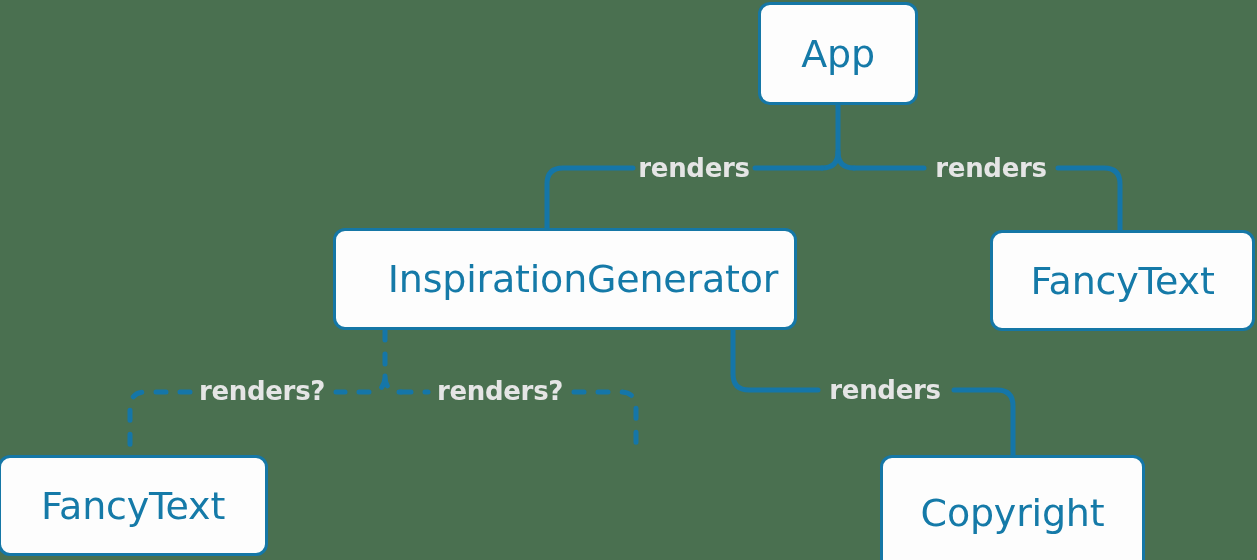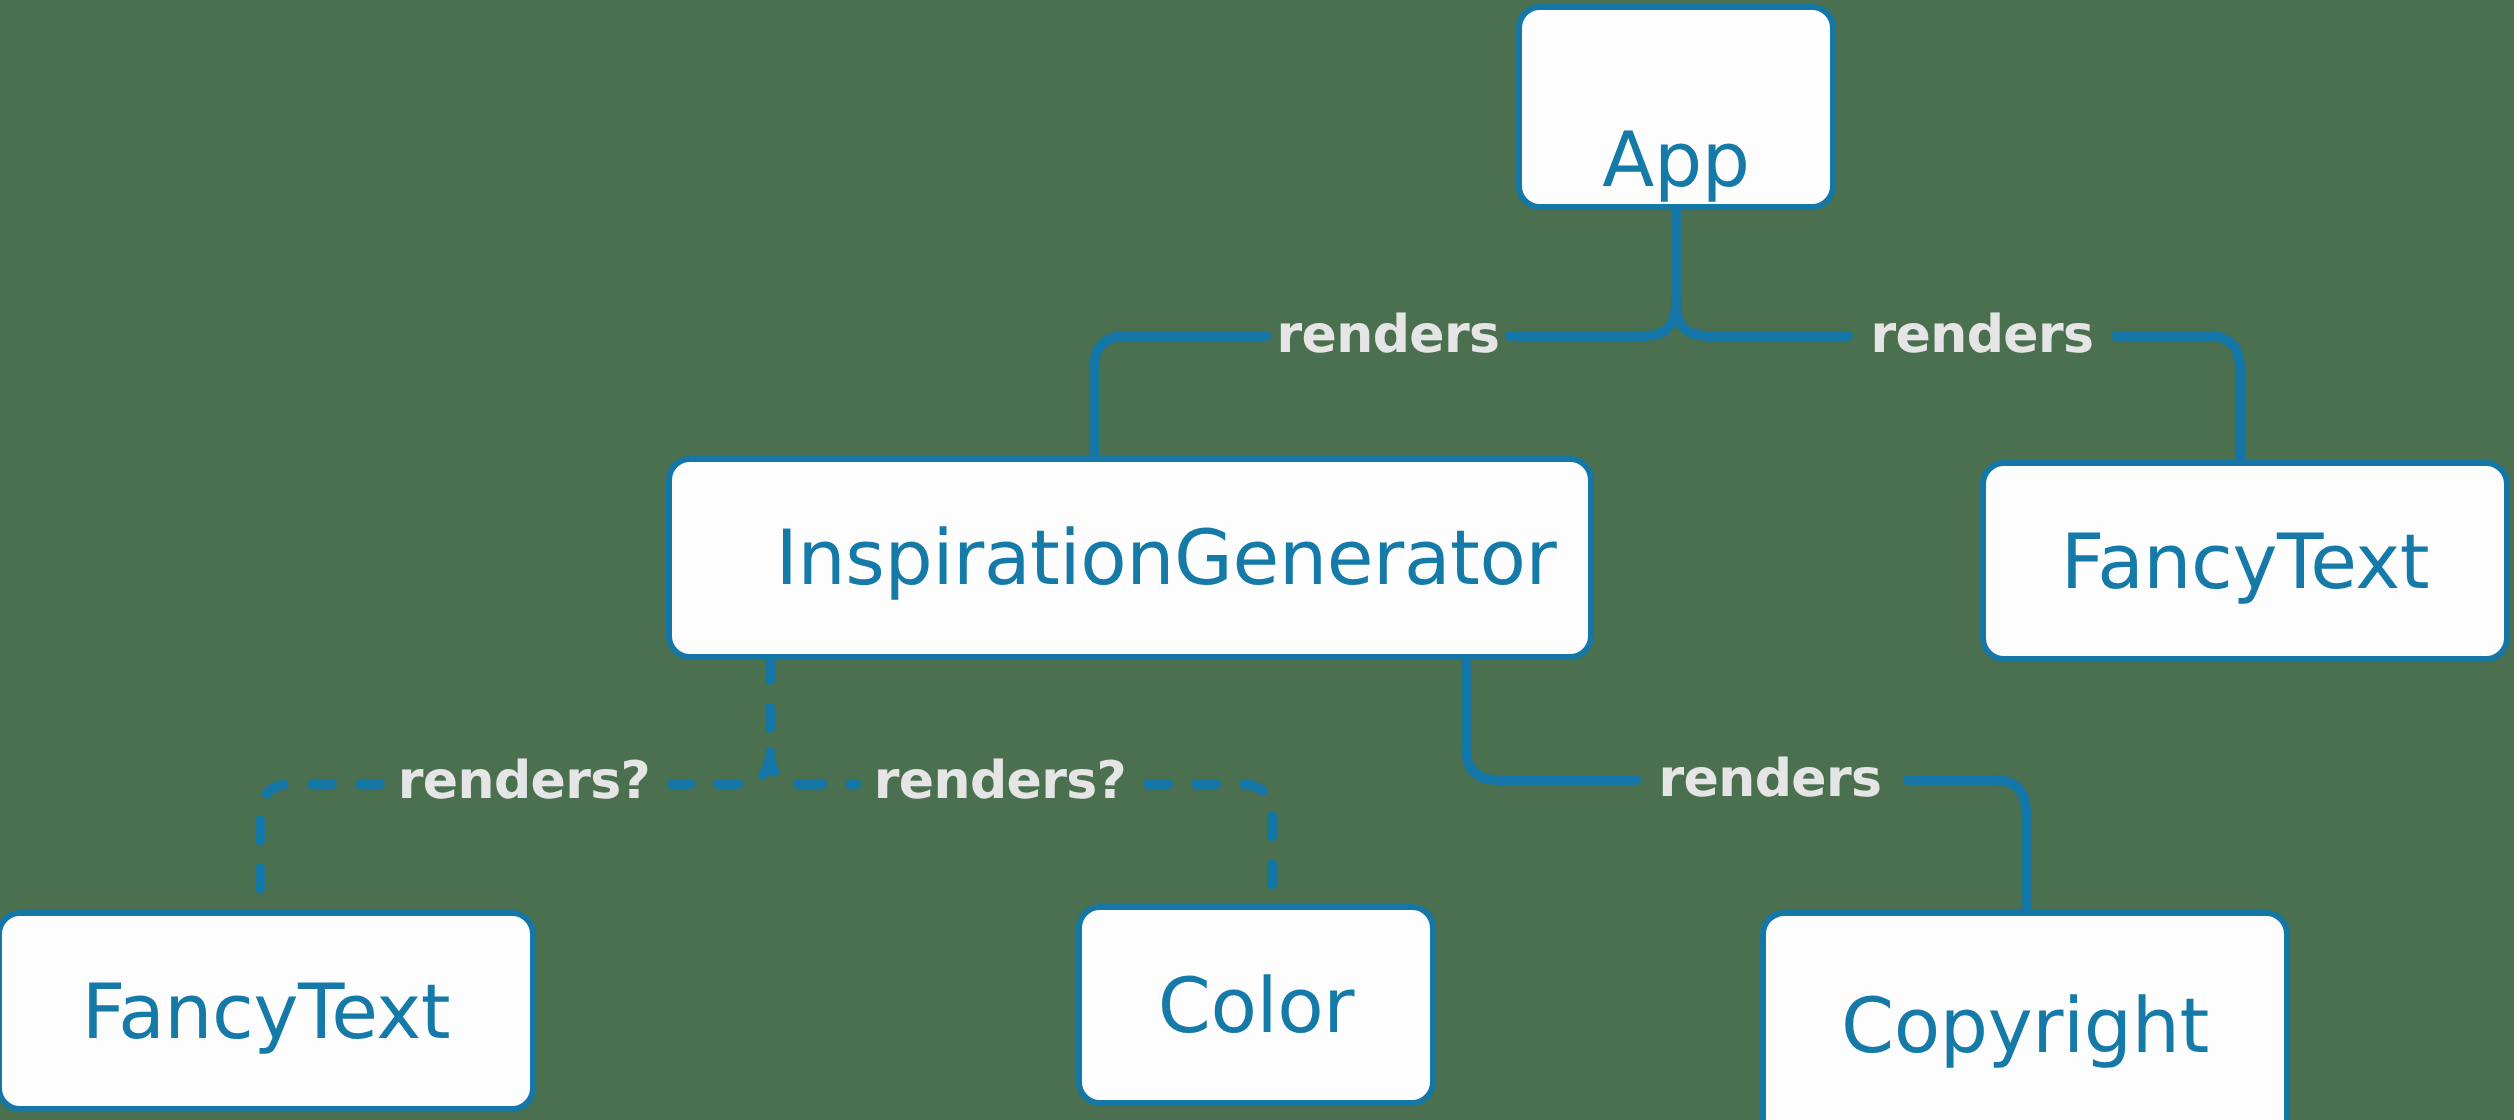--- a/index.html
+++ b/index.html
@@ -68,39 +68,36 @@
 
     <path d="M385,330 L385,376 Q385,392 369,392 M385,376 Q385,392 401,392" stroke="#1576a8" stroke-width="5" fill="none" stroke-linecap="round" stroke-dasharray="10 14"></path>
 
     <path d="M369,392 L336,392 M190,392 L146,392 Q130,392 130,408 L130,455" stroke="#1576a8" stroke-width="5" fill="none" stroke-linecap="round" stroke-dasharray="10 14"></path>
 
     <path d="M401,392 L428,392 M574,392 L620,392 Q636,392 636,408 L636,452" stroke="#1576a8" stroke-width="5" fill="none" stroke-linecap="round" stroke-dasharray="10 14"></path>
 
     <path d="M733,330 L733,374 Q733,390 749,390 L818,390 M954,390 L997,390 Q1013,390 1013,406 L1013,455" stroke="#1576a8" stroke-width="5" fill="none" stroke-linecap="round"></path>
   </svg>
 
-  <div class="node-box" style="left:758px; top:2px; width:160px; height:103px;align-items:flex-end;">
+  <div class="node-box" style="left:758px; top:2px; width:160px; height:103px;">
     <span>App</span>
   </div>
 
   <div class="node-box" style="left:333px; top:228px; width:464px; height:102px;padding-left:36px;">
     <span>InspirationGenerator</span>
   </div>
 
   <div class="node-box" style="left:990px; top:230px; width:265px; height:101px;">
     <span>FancyText</span>
   </div>
 
   <div class="node-box" style="left:-2px; top:455px; width:270px; height:101px;">
     <span>FancyText</span>
   </div>
 
-  <div class="node-box" style="left:538px; top:452px; width:180px; height:101px;">
-    <span>Color</span>
-  </div>
 
   <div class="node-box" style="left:880px; top:455px; width:265px; height:116px;">
     <span>Copyright</span>
   </div>
 
   <div class="edge-label" style="left:694px; top:168px;">renders</div>
 
   <div class="edge-label" style="left:991px; top:168px;">renders</div>
 
   <div class="edge-label" style="left:262px; top:391px;">renders?</div>

